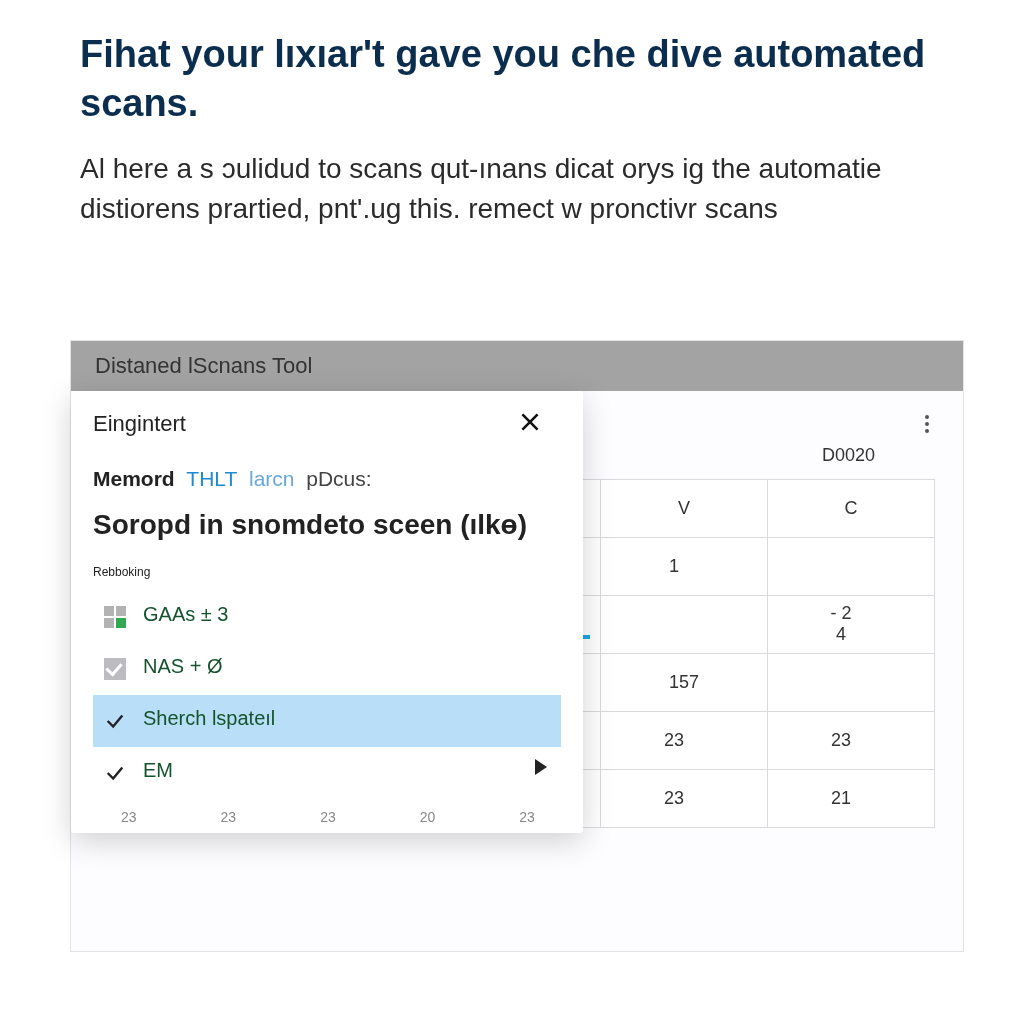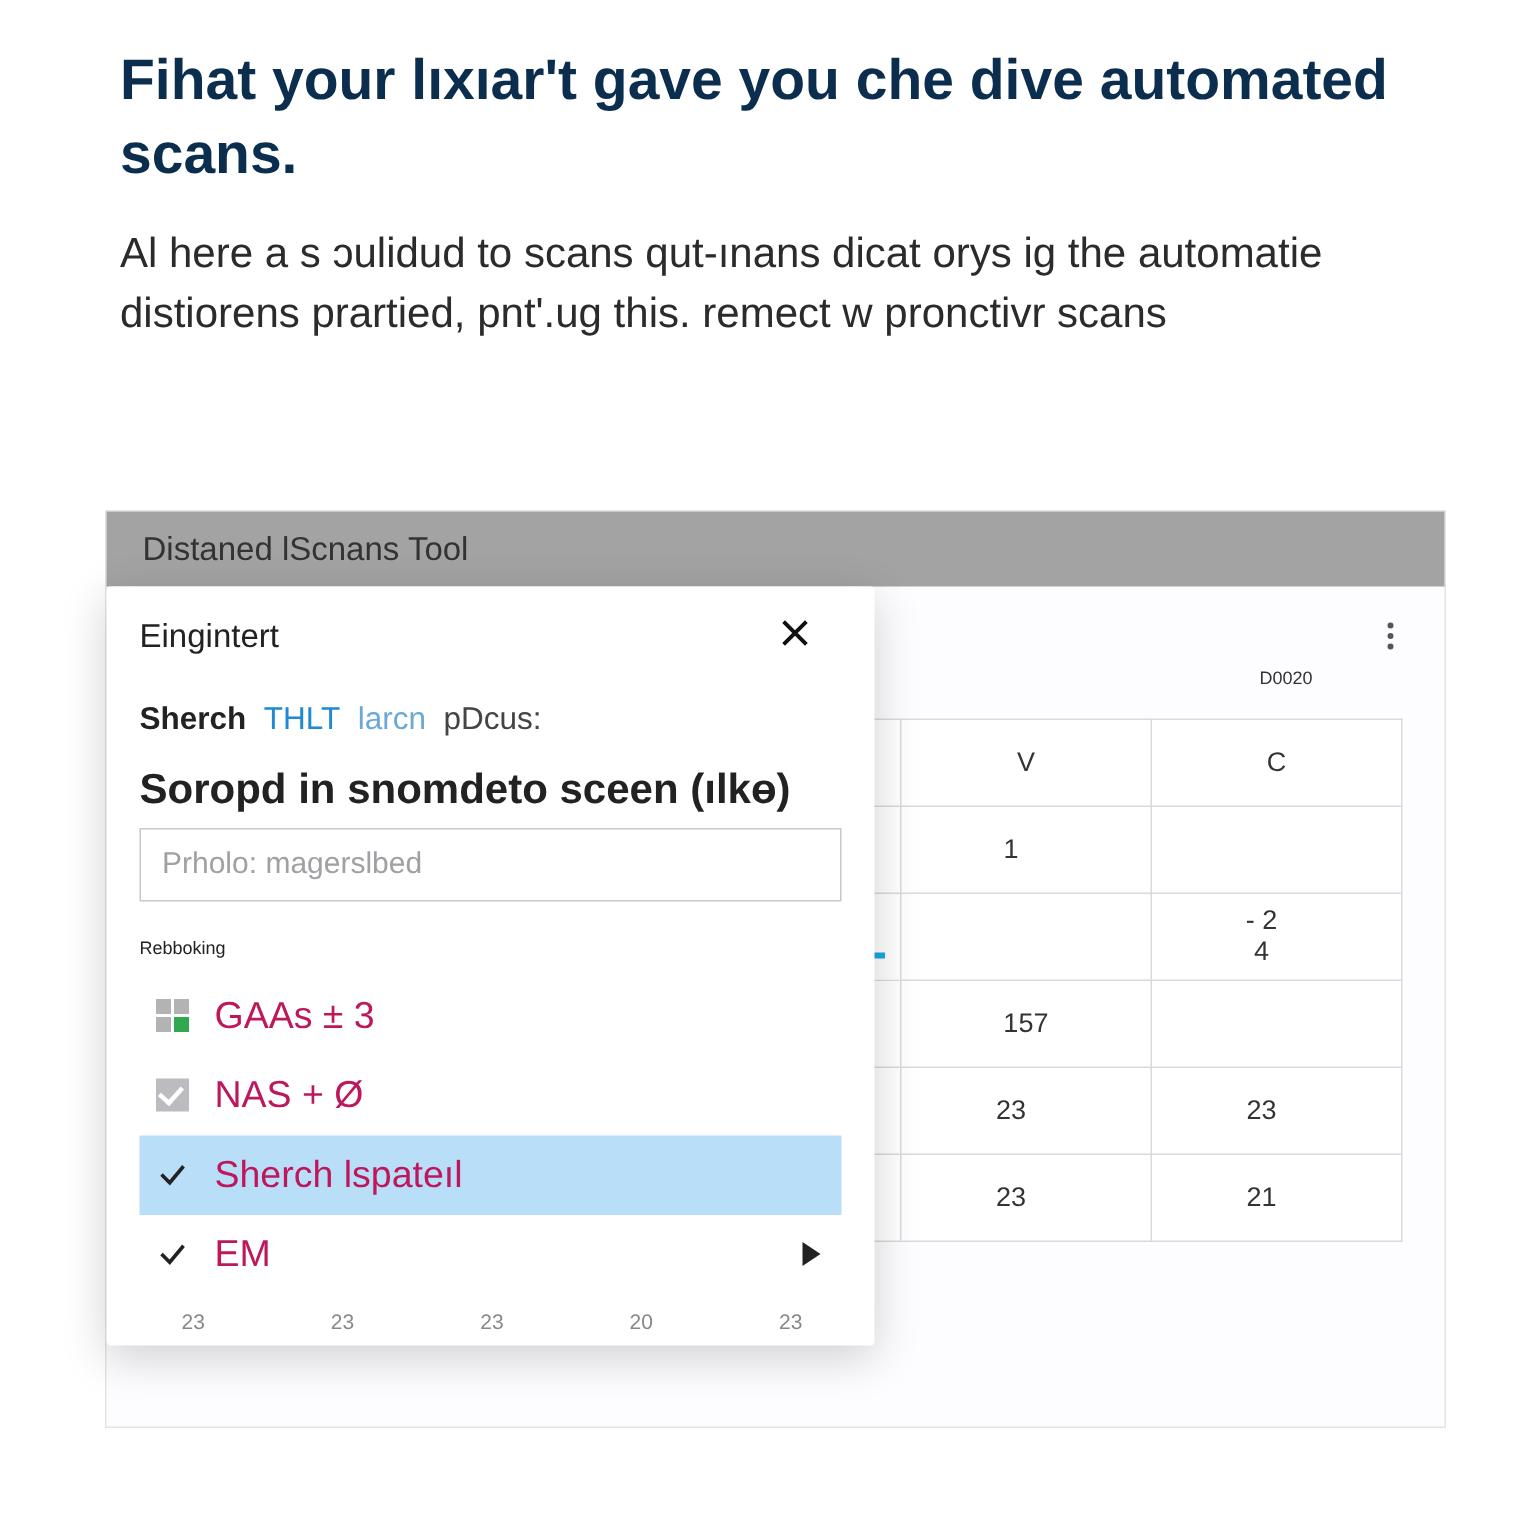--- a/index.html
+++ b/index.html
@@ -60,21 +60,21 @@
   font-size: 20px;
   letter-spacing: 0.5px;
   border: none;
   border-radius: 3px;
   padding: 12px 26px;
 }
 .grid-wrap { position: relative; }
 .grid-id-label {
   position: absolute;
   top: -34px; right: 60px;
-  font-size: 12px; color: #333; text-align: right;
+  font-size: 18px; color: #333; text-align: right;
 }
 table.grid {
   width: 100%;
   border-collapse: collapse;
   table-layout: fixed;
 }
 table.grid td, table.grid th {
   border: 1px solid #d9d9de;
   height: 58px;
   font-size: 18px;
@@ -143,23 +143,23 @@
   font-size: 20px;
   color: #333;
 }
 .text-input::placeholder { color: #a0a0a5; }
 .section-label {
   font-size: 12px; font-weight: 400; color: #222;
   margin: 24px 0 12px 0;
 }
 .opt-list { list-style: none; }
 .opt-list li {
-  display: flex; align-items: center; gap: 14px;
+  display: flex; align-items: flex-start; gap: 14px;
   padding: 12px 8px;
-  font-size: 25px; color: #be185d;
+  font-size: 20px; color: #14532d;
   position: relative;
 }
 .opt-list li.selected {
   background: #b9def7;
 }
 .opt-icon { width: 28px; height: 28px; display: flex; align-items: center; justify-content: center; flex-shrink: 0; }
 .grid-glyph {
   display: grid; grid-template-columns: 1fr 1fr; grid-template-rows: 1fr 1fr; gap: 2px;
   width: 22px; height: 22px;
 }
@@ -289,28 +289,27 @@
       <div class="modal-head">
         <div class="modal-title">Eingintert</div>
         <div class="close-icon">
           <svg viewBox="0 0 24 24">
               <path d="M5 5 L19 19 M19 5 L5 19" stroke="#111" stroke-width="2.4" fill="none"></path>
             </svg>
         </div>
       </div>
       <div class="modal-body">
         <div class="mem-row">
-          <span class="mem-label">Sherch</span>
+          <span class="mem-label">Memord</span>
           &nbsp;<span class="mem-link">THLT</span>
           <span class="mem-link" style="font-weight:400; color:#6aa9d6;">&nbsp;</span><span class="mem-link" style="font-weight:400; color:#6aa9d6;">larcn</span>
           &nbsp;<span class="mem-rest">pDcus:</span>
         </div>
 
         <div class="field-label">Soropd in snomdeto sceen (ılkɵ)</div>
-        <input class="text-input" type="text" placeholder="Prholo: magerslbed" style="">
 
         <div class="section-label">Rebboking</div>
 
         <ul class="opt-list">
           <li>
             <span class="opt-icon">
               <span class="grid-glyph">
                   <span></span>
                   <span></span>
                   <span></span>

